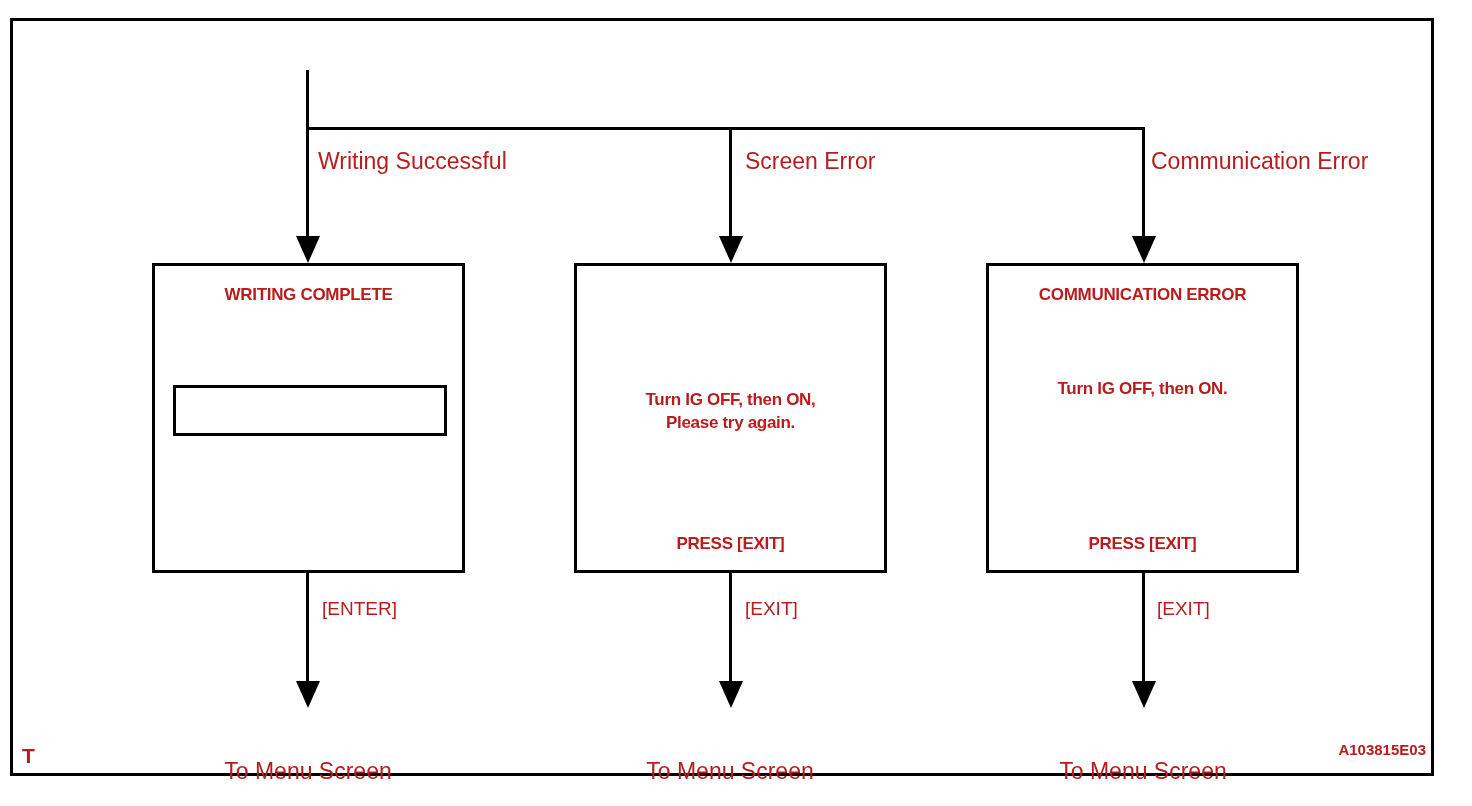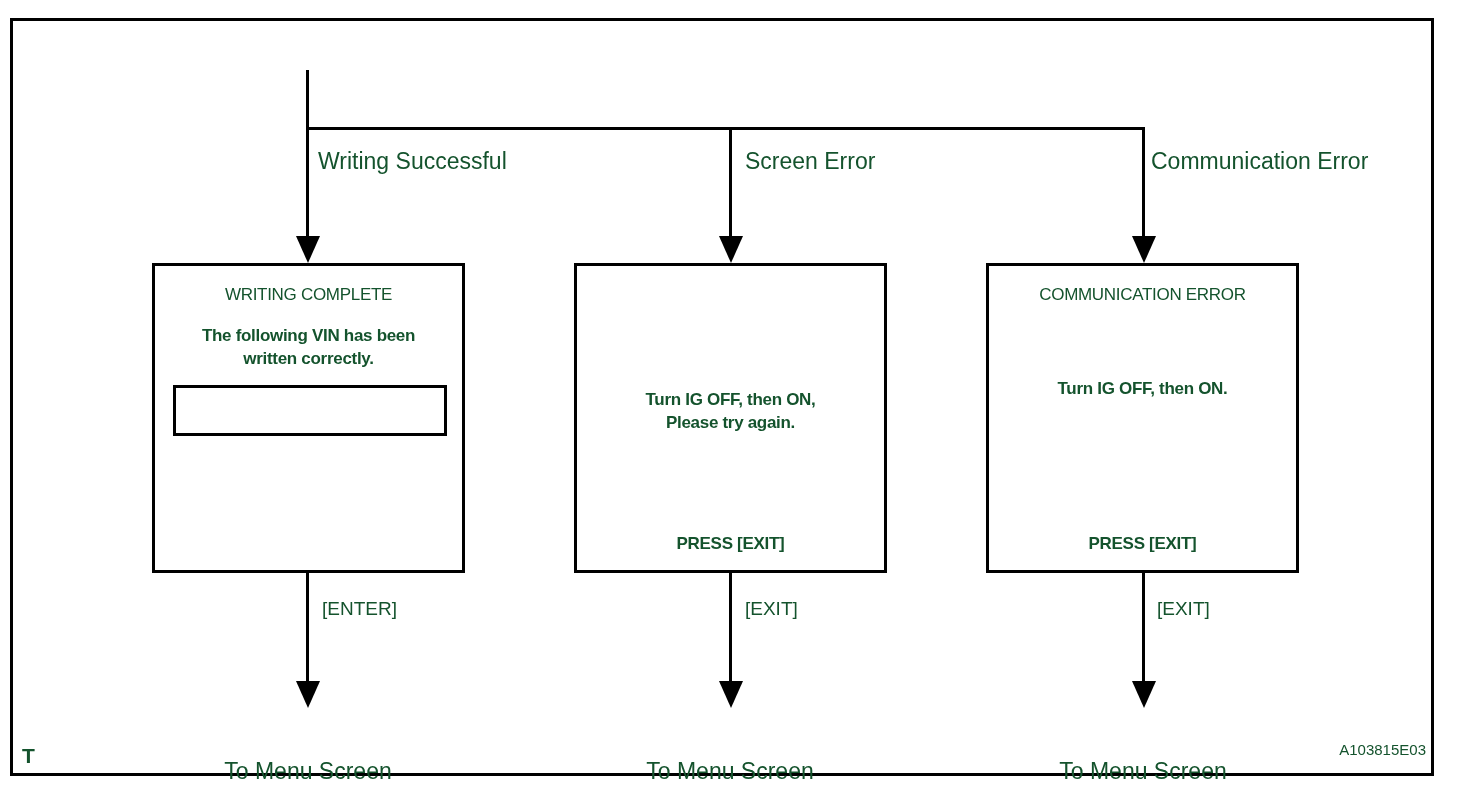--- a/index.html
+++ b/index.html
@@ -6,21 +6,21 @@
     margin: 0;
     padding: 0;
     background: #ffffff;
   }
   .canvas {
     position: relative;
     width: 1472px;
     height: 806px;
     background: #ffffff;
     font-family: "Liberation Sans", sans-serif;
-    color: #14532d;
+    color: #b91c1c;
     overflow: hidden;
   }
   .outer-border {
     position: absolute;
     left: 10px; top: 18px;
     width: 1424px; height: 758px;
     border: 3px solid #000;
     box-sizing: border-box;
   }
   .vline, .hline {
@@ -46,21 +46,21 @@
     height: 310px;
     border: 3px solid #000;
     box-sizing: border-box;
     background: #fff;
   }
   .screen-box .box-title {
     position: absolute;
     top: 19px;
     left: 0; right: 0;
     text-align: center;
-    font-weight: normal;
+    font-weight: bold;
     font-size: 17px;
     letter-spacing: -0.3px;
     white-space: pre-wrap;
   }
   .box-text {
     position: absolute;
     left: 0; right: 0;
     text-align: center;
     font-weight: bold;
     font-size: 17px;
@@ -107,20 +107,21 @@
     font-weight: bold;
     font-size: 21px;
   }
   .figure-code {
     position: absolute;
     left: 1330px;
     top: 741px;
     width: 96px;
     text-align: right;
     font-size: 15px;
+    font-weight: bold;
   }
 </style>
 </head>
 <body>
 
 <div class="canvas">
 
   <div class="outer-border"></div>
 
   <div class="vline" style="left:306px; top:70px; width:3px; height:60px;"></div>
@@ -135,22 +136,20 @@
 
   <div class="vline" style="left:1142px; top:127px; width:3px; height:110px;"></div>
   <div class="arrowhead-down" style="left:1132px; top:236px;"></div>
 
   <div class="branch-label" style="left:318px; top:148px;">Writing Successful</div>
   <div class="branch-label" style="left:745px; top:148px;">Screen Error</div>
   <div class="branch-label" style="left:1151px; top:148px;">Communication Error</div>
 
   <div class="screen-box" style="left:152px;">
     <div class="box-title">WRITING COMPLETE</div>
-    <div class="box-text" style="top:58px; white-space:pre-line;">The following VIN has been
-written correctly.</div>
     <div class="vin-field"></div>
   </div>
 
   <div class="screen-box" style="left:574px;">
     <div class="box-text" style="top:122px; white-space:pre-line;">Turn IG OFF, then ON,
 Please try again.</div>
     <div class="press-line">PRESS [EXIT]</div>
   </div>
 
   <div class="screen-box" style="left:986px;">

